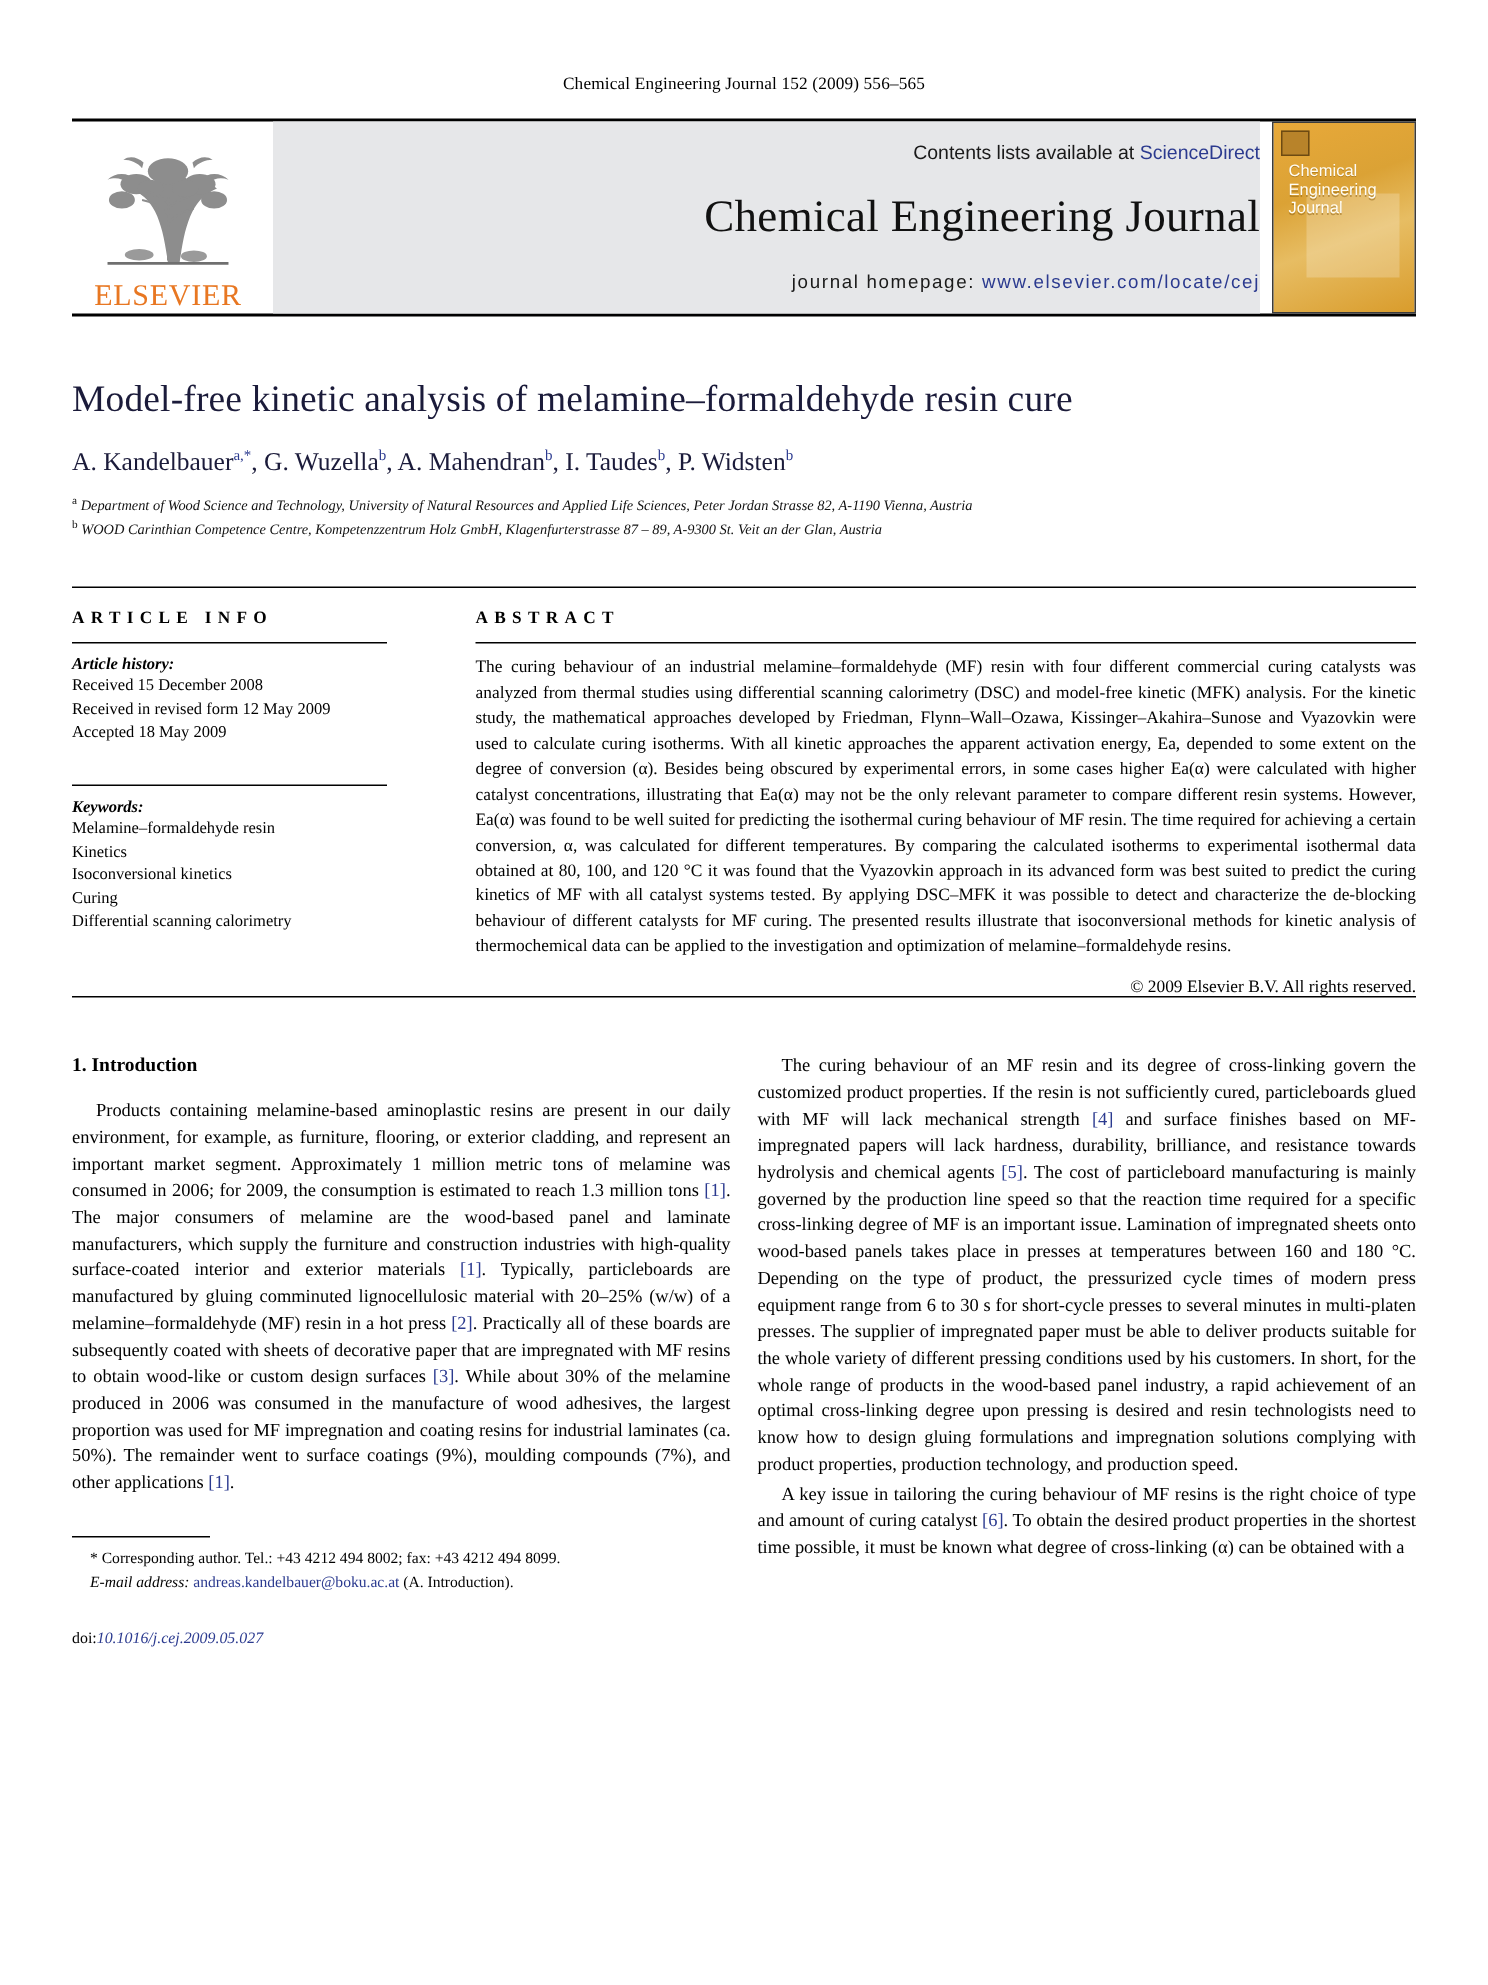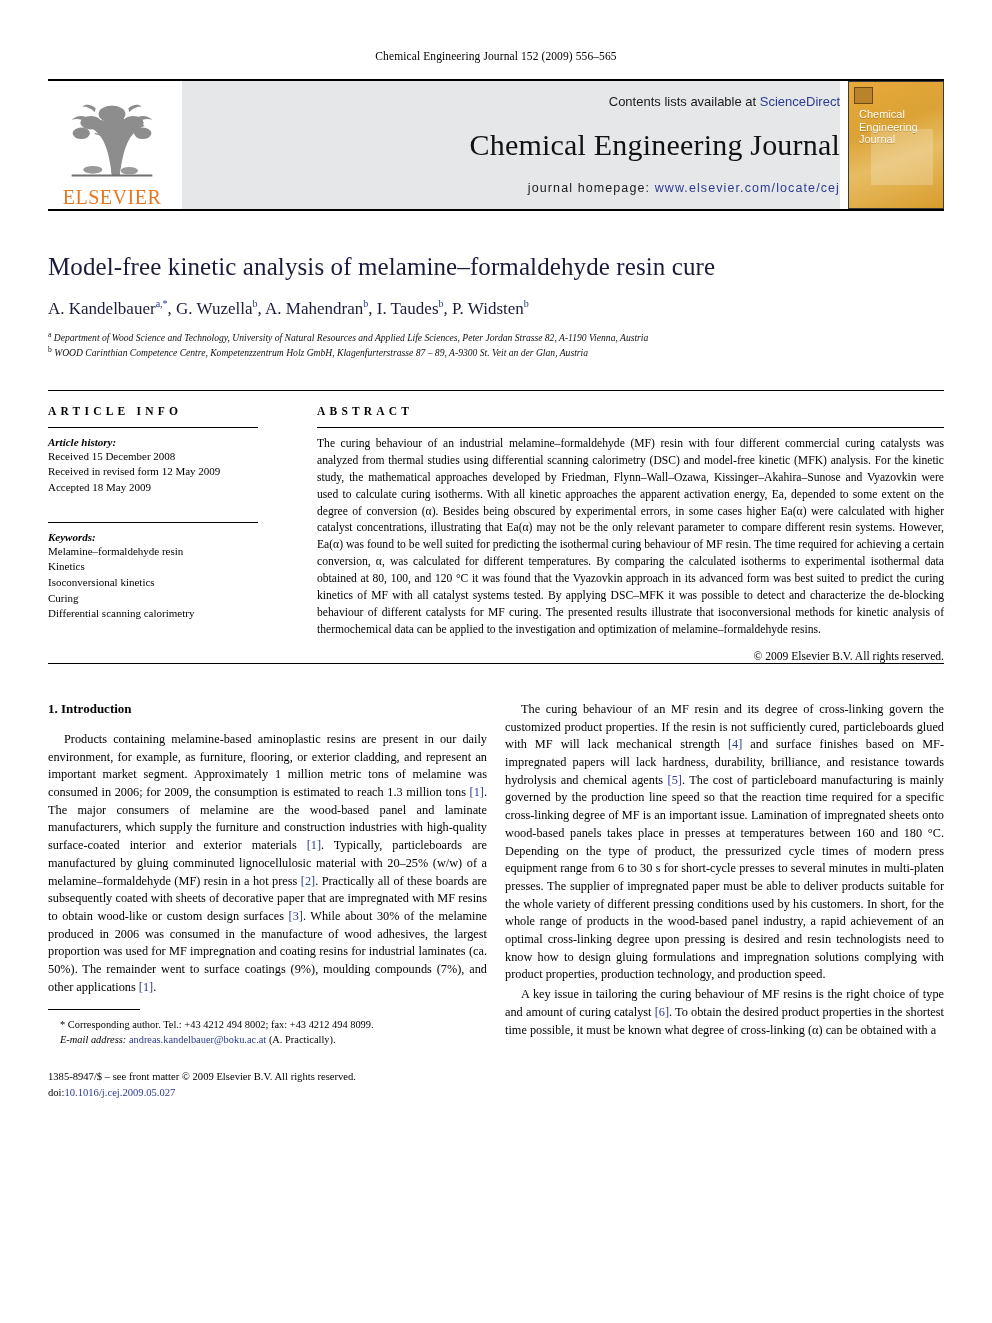--- a/index.html
+++ b/index.html
@@ -258,21 +258,21 @@
     text-indent: -10px;
     padding-left: 22px;
   }
   .fn-email-label { font-style: italic; }
   .fn-link { color: #2b3a8f; }
   .issn-block {
     margin-top: 22px;
     font-size: 10.6px;
     line-height: 1.45;
   }
-  .doi-link { color: #2b3a8f; }
+  .doi-link { color: #2b3a8f; font-style: italic; }
 </style>
 </head>
 <body>
 
 <div class="page">
 
   <div class="running-head">Chemical Engineering Journal 152 (2009) 556–565</div>
 
   <div class="masthead">
     <div class="masthead-inner">
@@ -387,23 +387,22 @@
 
   <div class="footnote-area">
     <div class="fn-rule"></div>
     <div class="fn-line">
       <span>*</span>
       <span>Corresponding author. Tel.: +43 4212 494 8002; fax: +43 4212 494 8099.</span>
     </div>
     <div class="fn-line">
       <span class="fn-email-label">E-mail address:</span>
       <span class="fn-link">andreas.kandelbauer@boku.ac.at</span>
-      <span>(A. Practically).</span>
+      <span>(A. Introduction).</span>
     </div>
     <div class="issn-block">
-      <div>1385-8947/$ – see front matter © 2009 Elsevier B.V. All rights reserved.</div>
       <div>
         <span>doi:</span><span class="doi-link">10.1016/j.cej.2009.05.027</span>
       </div>
     </div>
   </div>
 
 </div>
 
 </body></html>

